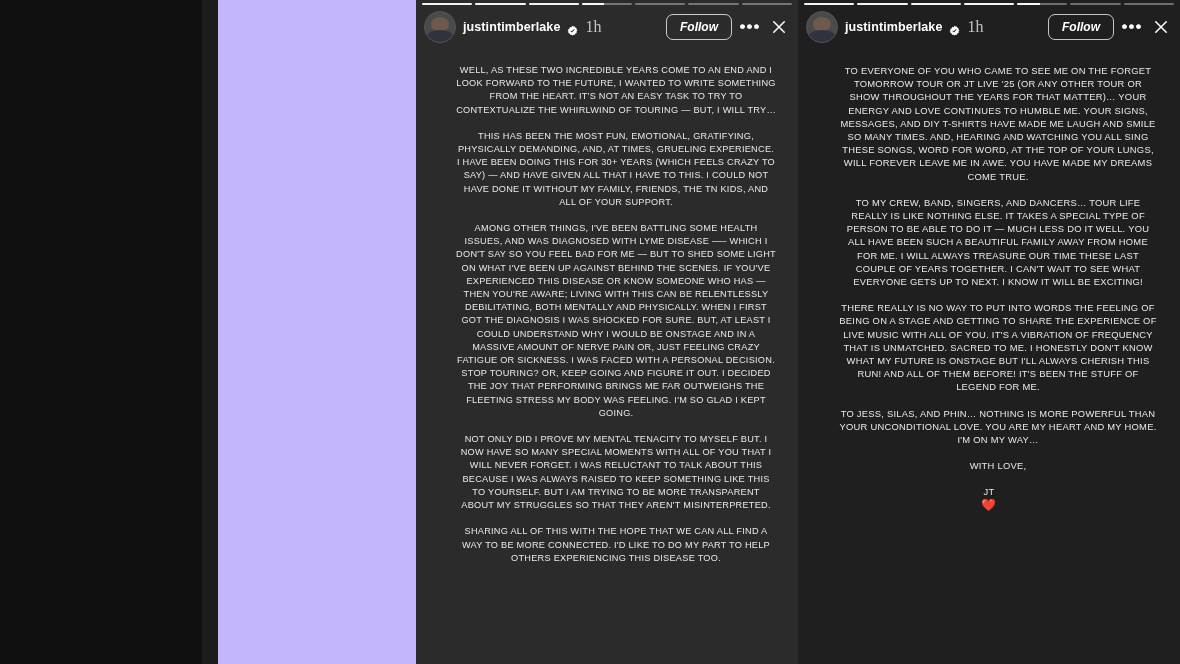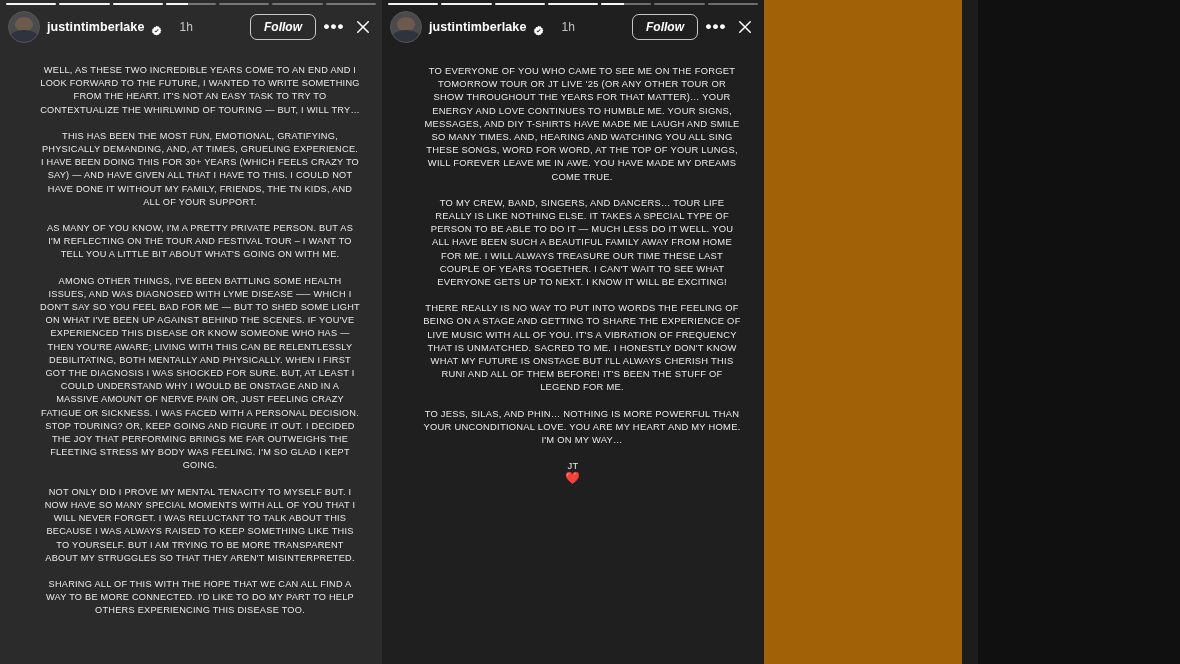--- a/index.html
+++ b/index.html
@@ -11,23 +11,23 @@
     width: 1180px;
     height: 664px;
     overflow: hidden;
     font-family: "Liberation Sans", sans-serif;
     color: #fff;
   }
   .screen {
     position: relative;
     width: 1180px;
     height: 664px;
-    background: #a16207;
-    display: flex;
-    justify-content: flex-start;
+    background: #c4b5fd;
+    display: flex;
+    justify-content: flex-end;
   }
   .stories-wrap {
     position: relative;
     width: 764px;
     height: 664px;
     display: flex;
     gap: 0px;
   }
   .story {
     position: relative;
@@ -110,23 +110,24 @@
     letter-spacing: 0.1px;
     white-space: nowrap;
   }
   .verified {
     width: 11px;
     height: 11px;
     flex: 0 0 auto;
     display: inline-block;
   }
   .time {
-    font-size: 12px;
+    font-size: 16px;
     color: rgba(255,255,255,0.72);
-    margin-left: 10px;
+    margin-left: 0;
+    font-family: Liberation Serif, serif;
   }
   .spacer { flex: 1 1 auto; }
   .follow-btn {
     border: 1px solid rgba(255,255,255,0.75);
     background: transparent;
     color: #fff;
     font-size: 12px;
     font-weight: bold;
     font-family: "Liberation Sans", sans-serif;
     padding: 5px 13px;
@@ -249,21 +250,20 @@
         <div class="icon-btn">
           <svg viewBox="0 0 24 24" width="18" height="18" aria-hidden="true">
             <path stroke="#ffffff" stroke-width="2" stroke-linecap="round" d="M5 5l14 14M19 5L5 19"></path>
           </svg>
         </div>
       </div>
 
       <div class="caption">
         <p>Well, as these two incredible years come to an end and I look forward to the future, I wanted to write something from the heart. It's not an easy task to try to contextualize the whirlwind of touring — but, I will try…</p>
         <p>This has been the most fun, emotional, gratifying, physically demanding, and, at times, grueling experience. I have been doing this for 30+ years (which feels crazy to say) — and have given all that I have to this. I could not have done it without my family, friends, the TN kids, and all of your support.</p>
-        <p>As many of you know, I'm a pretty private person. But as I'm reflecting on the tour and Festival tour – I want to tell you a little bit about what's going on with me.</p>
         <p>Among other things, I've been battling some health issues, and was diagnosed with Lyme Disease —– which I don't say so you feel bad for me — but to shed some light on what I've been up against behind the scenes. If you've experienced this disease or know someone who has — then you're aware; living with this can be relentlessly debilitating, both mentally and physically. When I first got the diagnosis I was shocked for sure. But, at least I could understand why I would be onstage and in a massive amount of nerve pain or, just feeling crazy fatigue or sickness. I was faced with a personal decision. Stop touring? Or, keep going and figure it out. I decided the joy that performing brings me far outweighs the fleeting stress my body was feeling. I'm so glad I kept going.</p>
         <p>Not only did I prove my mental tenacity to myself but. I now have so many special moments with all of you that I will never forget. I was reluctant to talk about this because I was always raised to keep something like this to yourself. But I am trying to be more transparent about my struggles so that they aren't misinterpreted.</p>
         <p>Sharing all of this with the hope that we can all find a way to be more connected. I'd like to do my part to help others experiencing this disease too.</p>
       </div>
     </div>
 
     <div class="divider" style="left:382px;"></div>
 
     <div class="story right">
       <div class="progress-row">
@@ -296,19 +296,20 @@
             <path stroke="#ffffff" stroke-width="2" stroke-linecap="round" d="M5 5l14 14M19 5L5 19"></path>
           </svg>
         </div>
       </div>
 
       <div class="caption">
         <p>To everyone of you who came to see me on the Forget Tomorrow Tour or JT Live '25 (or any other tour or show throughout the years for that matter)… your energy and love continues to humble me. Your signs, messages, and DIY t-shirts have made me laugh and smile so many times. And, hearing and watching you all sing these songs, word for word, at the top of your lungs, will forever leave me in awe. You have made my dreams come true.</p>
         <p>To my crew, band, singers, and dancers… tour life really is like nothing else. It takes a special type of person to be able to do it — much less do it well.  You all have been such a beautiful family away from home for me. I will always treasure our time these last couple of years together. I can't wait to see what everyone gets up to next. I know it will be exciting!</p>
         <p>There really is no way to put into words the feeling of being on a stage and getting to share the experience of live music with all of you. It's a vibration of frequency that is unmatched. Sacred to me. I honestly don't know what my future is onstage but I'll always cherish this run! And all of them before! It's been the stuff of legend for me.</p>
         <p>To Jess, Silas, and Phin…  nothing is more powerful than your unconditional love. You are my heart and my home. I'm on my way…</p>
+        <p>With love,</p>
         <p class="sig">JT</p>
         <p class="sig heart">❤️</p>
       </div>
     </div>
 
   </div>
 </div>
 
 </body></html>

